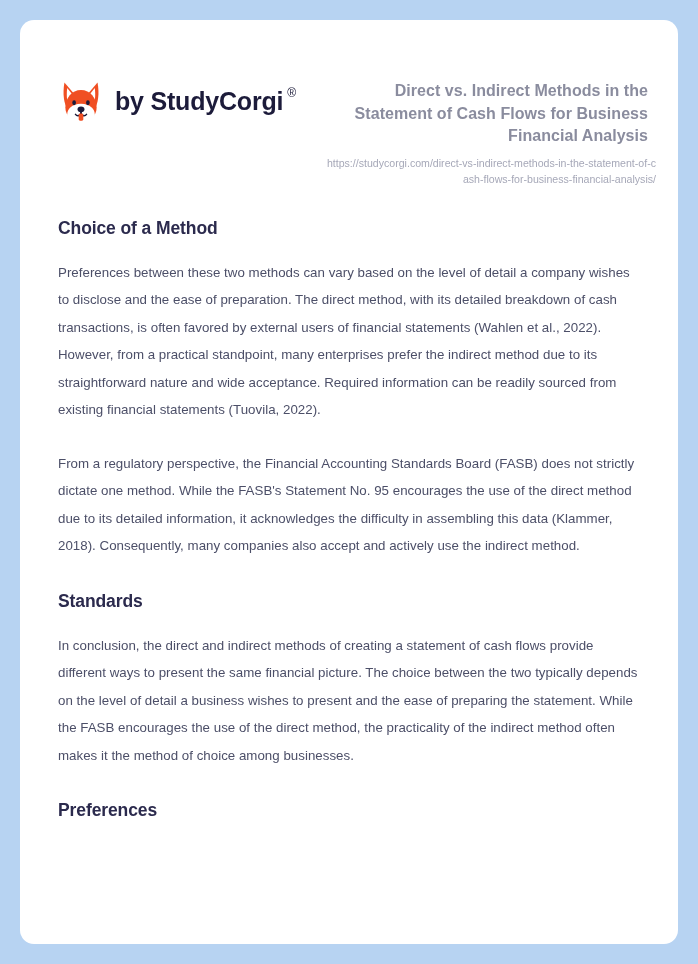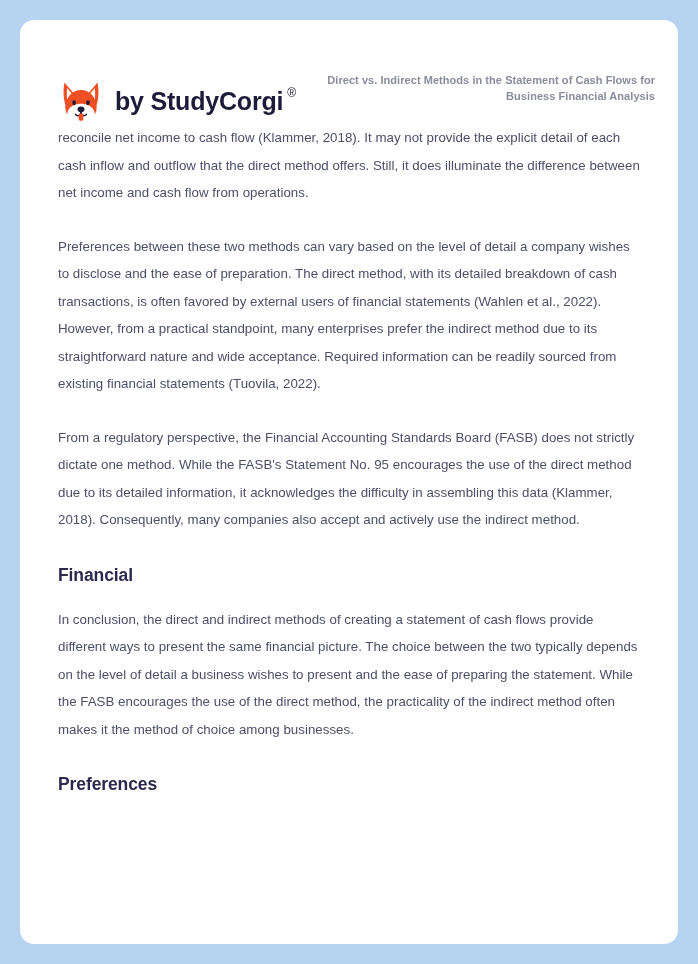--- a/index.html
+++ b/index.html
@@ -63,25 +63,25 @@
     top: -2px;
   }
 
   .header-meta {
     text-align: right;
     max-width: 330px;
     padding-top: 2px;
   }
   .header-title {
     color: #8a8c9e;
-    font-size: 11px;
+    font-size: 16px;
     font-weight: bold;
     line-height: 1.42;
     letter-spacing: 0.05px;
-    margin: 1px;
+    margin: 8px;
   }
   .header-url {
     color: #a6a8b8;
     font-size: 10.6px;
     font-weight: normal;
     line-height: 1.45;
     margin: 5px 0 0 0;
     word-break: break-all;
   }
 
@@ -152,31 +152,32 @@
         <path d="M45 80 C45 76 55 76 55 80 L55 90 C55 94 45 94 45 90 Z" fill="#f04f23"></path>
       </svg>
       <div class="brand-wordmark">
         <span>by StudyCorgi</span>
         <span class="brand-reg">®</span>
       </div>
     </div>
 
     <div class="header-meta">
       <p class="header-title">Direct vs. Indirect Methods in the Statement of Cash Flows for Business Financial Analysis</p>
+      <p class="header-url">https://studycorgi.com/direct-vs-indirect-methods-in-the-statement-of-cash-flows-for-business-financial-analysis/</p>
     </div>
 
   </div>
 
   <div class="doc-body">
 
-    <p class="para content-start">reconcile net income to cash flow (Klammer, 2018). It may not provide the explicit detail of each cash inflow and outflow that the direct method offers. Still, it does illuminate the difference between net income and cash flow from operations.</p>
 
+    <h2 class="section-heading">Choice of a Method</h2>
     <p class="para">Preferences between these two methods can vary based on the level of detail a company wishes to disclose and the ease of preparation. The direct method, with its detailed breakdown of cash transactions, is often favored by external users of financial statements (Wahlen et al., 2022). However, from a practical standpoint, many enterprises prefer the indirect method due to its straightforward nature and wide acceptance. Required information can be readily sourced from existing financial statements (Tuovila, 2022).</p>
     <p class="para tight">From a regulatory perspective, the Financial Accounting Standards Board (FASB) does not strictly dictate one method. While the FASB's Statement No. 95 encourages the use of the direct method due to its detailed information, it acknowledges the difficulty in assembling this data (Klammer, 2018). Consequently, many companies also accept and actively use the indirect method.</p>
 
-    <h2 class="section-heading">Financial</h2>
+    <h2 class="section-heading">Standards</h2>
     <p class="para tight">In conclusion, the direct and indirect methods of creating a statement of cash flows provide different ways to present the same financial picture. The choice between the two typically depends on the level of detail a business wishes to present and the ease of preparing the statement. While the FASB encourages the use of the direct method, the practicality of the indirect method often makes it the method of choice among businesses.</p>
 
     <h2 class="section-heading">Preferences</h2>
 
   </div>
 
 </div>
 
 </body></html>

